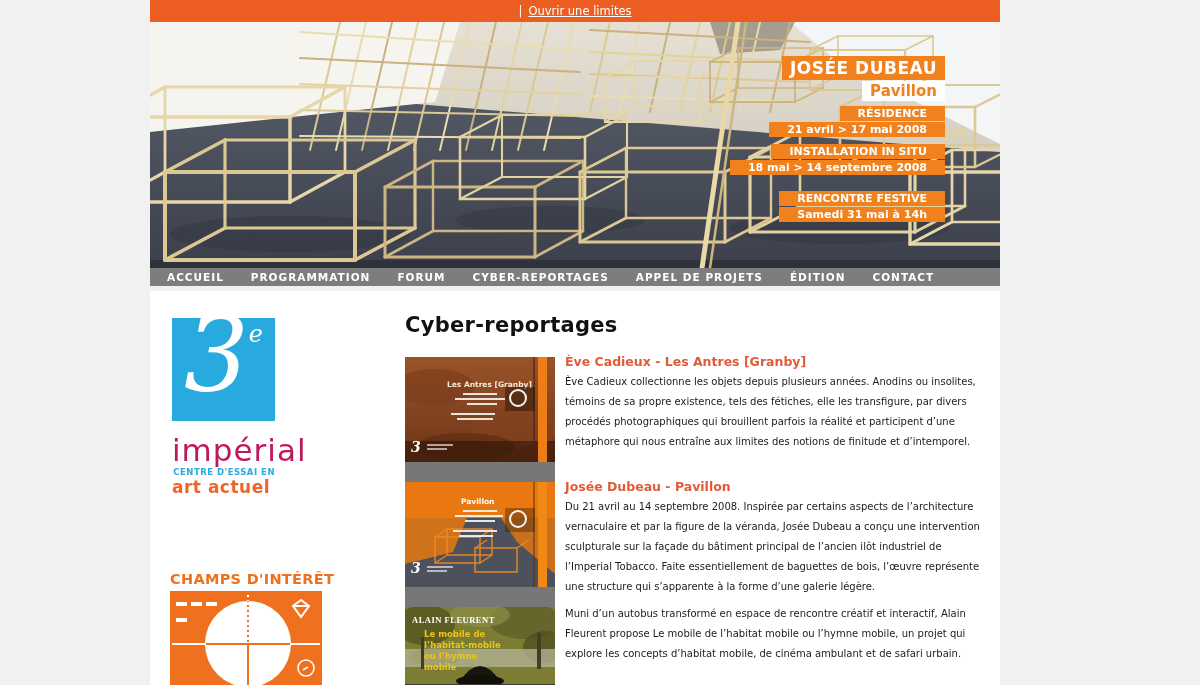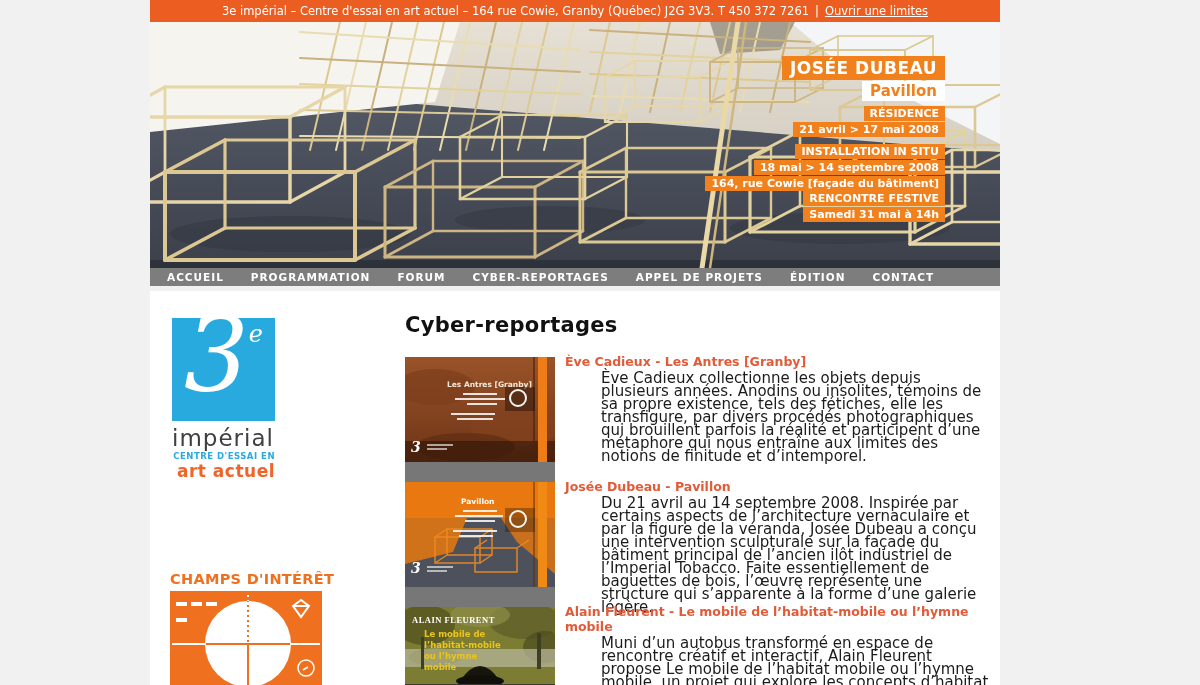--- a/index.html
+++ b/index.html
@@ -13,73 +13,72 @@
             color:#fff; font-size:11.5px; white-space:nowrap; }
   .topbar a { color:#fff; text-decoration:underline; cursor:pointer; }
 
   
   .hero { position:absolute; left:150px; top:22px; width:850px; height:246px; overflow:hidden; background:#000000; }
   .hero svg { position:absolute; left:0; top:0; }
   .hblock { display:inline-block; background:#f0811c; color:#fff; font-weight:bold; }
   .artist { position:absolute; right:55px; top:34px; font-size:17px; padding:2px 8px; letter-spacing:.5px; }
   .work  { position:absolute; right:55px; top:59px; background:#fff; color:#f0811c; font-weight:bold; font-size:15px; padding:1px 8px; }
   .hgroup { position:absolute; right:55px; text-align:right; }
-  .hgroup .hblock { font-size:11px; padding:1px 6px; margin:0 0 1px 0; display:block; float:right; clear:both; }
+  .hgroup .hblock { font-size:11px; padding:1px 18px; margin:0 0 1px 0; display:block; float:right; clear:both; }
   .presentation { position:absolute; right:55px; top:222px; color:#f0811c; font-weight:normal; font-size:11.5px; cursor:pointer;margin-top:36px; }
 
   
   .nav { position:absolute; left:150px; top:268px; width:850px; height:18px; background:#7d7d7d;
          display:flex; align-items:center; gap:27px; padding-left:17px; }
   .nav a { color:#fff; font-size:10.5px; font-weight:bold; letter-spacing:1px; text-decoration:none; cursor:pointer; white-space:nowrap; }
 
   
   .content { position:absolute; left:150px; top:291px; width:850px; height:394px; background:#fff; }
 
   
   .logo { position:absolute; left:22px; top:27px; width:235px; cursor:pointer; }
   .logo-box { position:relative; width:103px; height:103px; background:#29aadf; }
   .logo-3 { position:absolute; left:12px; top:-18px; color:#fff; font-family:"DejaVu Serif","Liberation Serif",serif;
             font-style:italic; font-size:102px; line-height:1.1; }
   .logo-e { position:absolute; right:12px; top:2px; color:#fff; font-family:"DejaVu Serif","Liberation Serif",serif;
             font-style:italic; font-size:24px; }
-  .logo-name { color:#404040; font-size:23px; letter-spacing:1px; line-height:1; margin-top:6px; }
+  .logo-name { color:#be185d; font-size:31px; letter-spacing:1px; line-height:1; margin-top:14px; }
   .logo-sub { color:#29aadf; font-size:8.5px; font-weight:bold; letter-spacing:.5px; text-align:right; width:103px; margin-top:1px; }
-  .logo-tag { color:#f0642a; font-size:17px; font-weight:bold; text-align:right; width:103px; letter-spacing:.5px; }
+  .logo-tag { color:#f0642a; font-size:17px; font-weight:bold; text-align:left; width:103px; letter-spacing:.5px; }
 
   
   .champs { position:absolute; left:20px; top:236px; width:160px; cursor:pointer;margin-top:44px; }
   .champs-title { color:#ef7120; font-weight:bold; font-size:14.5px; letter-spacing:.3px; margin-bottom:4px; white-space:nowrap; }
   .champs-words { color:#ef7120; font-weight:bold; font-size:13.5px; margin-top:5px; word-spacing:8px; white-space:nowrap;text-align:center; }
 
   
   .main-h1 { position:absolute; left:255px; top:22px; font-size:21px; font-weight:bold; color:#111; letter-spacing:.3px; }
   .article { position:absolute; left:255px; width:585px; }
   .a1 { top:63px; } .a2 { top:188px; } .a3 { top:313px; }
   .thumb { position:absolute; left:0; top:3px; width:150px; height:130px; overflow:hidden; cursor:pointer; background:#777; }
   .thumb svg { position:absolute; left:0; top:0; }
   .a-text { margin-left:160px; width:425px; }
   .a-title { color:#e25b38; font-weight:bold; font-size:12.5px; margin-bottom:3px; cursor:pointer; }
-  .a-body { color:#1b1b1b; font-size:15px; line-height:13px;margin-left:36px; }
+  .a-body { color:#1b1b1b; font-size:10px; line-height:20px; }
 
   
   .t-label { position:absolute; color:#f3ead9; font-weight:bold; font-size:7.5px; white-space:nowrap; }
   .bar { position:absolute; background:rgba(255,255,255,.85); height:2px; }
   .plate { position:absolute; background:rgba(30,14,6,.45); width:30px; height:24px; }
   .ring { position:absolute; width:18px; height:18px; border:2px solid rgba(255,255,255,.95); border-radius:50%; }
   .mini3 { position:absolute; color:#fff; font-family:"DejaVu Serif","Liberation Serif",serif; font-style:italic; font-weight:bold; font-size:14px; }
   .t3-name { position:absolute; left:7px; top:8px; color:#fff; font-weight:bold; font-size:8.5px; letter-spacing:.5px;font-family:Liberation Serif, serif; }
   .t3-lines { position:absolute; left:19px; top:22px; width:82px; color:#e9c51e; font-weight:bold; font-size:8.5px; line-height:11px; }
 </style>
 </head>
 <body>
 
 <div class="page">
 
   <div class="topbar">
-    <span>3e impérial – Centre d'essai en art actuel – 164 rue Cowie, Granby (Québec) J2G 3V3. T 450 372 7261</span>
     <span>|</span>
     <a>Ouvrir une limites</a>
   </div>
 
   <div class="hero">
     <svg id="heroSvg" width="850" height="246" viewBox="0 0 850 246">
       <defs>
         <linearGradient id="floorG" x1="0" y1="0" x2="0" y2="1">
           <stop offset="0" stop-color="#5d6370"></stop>
             <stop offset="1" stop-color="#3b404b"></stop>
@@ -265,21 +264,20 @@
     <div class="artist hblock">JOSÉE DUBEAU</div>
     <div class="work">Pavillon</div>
 
     <div class="hgroup" style="top:84px;">
       <span class="hblock">RÉSIDENCE</span>
       <span class="hblock">21 avril  &gt; 17 mai 2008</span>
     </div>
     <div class="hgroup" style="top:122px;">
       <span class="hblock">INSTALLATION IN SITU</span>
       <span class="hblock">18 mai &gt; 14 septembre 2008</span>
-      <span class="hblock">164, rue Cowie [façade du bâtiment]</span>
     </div>
     <div class="hgroup" style="top:169px;text-align:center;">
       <span class="hblock">RENCONTRE FESTIVE</span>
       <span class="hblock">Samedi 31 mai à 14h</span>
     </div>
     <a class="presentation">PRÉSENTATION &gt;</a>
   </div>
 
   <div class="nav">
     <a>ACCUEIL</a>
@@ -420,19 +418,18 @@
           <path d="M55,74 Q75,44 95,74 Z" fill="#16160e"></path>
           <ellipse cx="75" cy="74" rx="24" ry="6" fill="#101008"></ellipse>
           <rect x="0" y="77" width="150" height="3" fill="#3c3c34"></rect>
           <rect x="0" y="80" width="150" height="25" fill="#8f9086"></rect>
           <ellipse cx="75" cy="90" rx="30" ry="6" fill="#5a5a50" opacity=".8"></ellipse>
         </svg>
         <span class="t3-name">ALAIN FLEURENT</span>
         <span class="t3-lines">Le mobile de l’habitat-mobile ou l’hymne mobile</span>
       </div>
       <div class="a-text">
-        <div class="a-title">Alain Fleurent - Le mobile de l’habitat-mobile ou l’hymne mobile</div>
         <div class="a-body">Muni d’un autobus transformé en espace de rencontre créatif et interactif, Alain Fleurent propose Le mobile de l’habitat mobile ou l’hymne mobile, un projet qui explore les concepts d’habitat mobile, de cinéma ambulant et de safari urbain.</div>
       </div>
     </div>
 
   </div>
 </div>
 
 </body></html>

